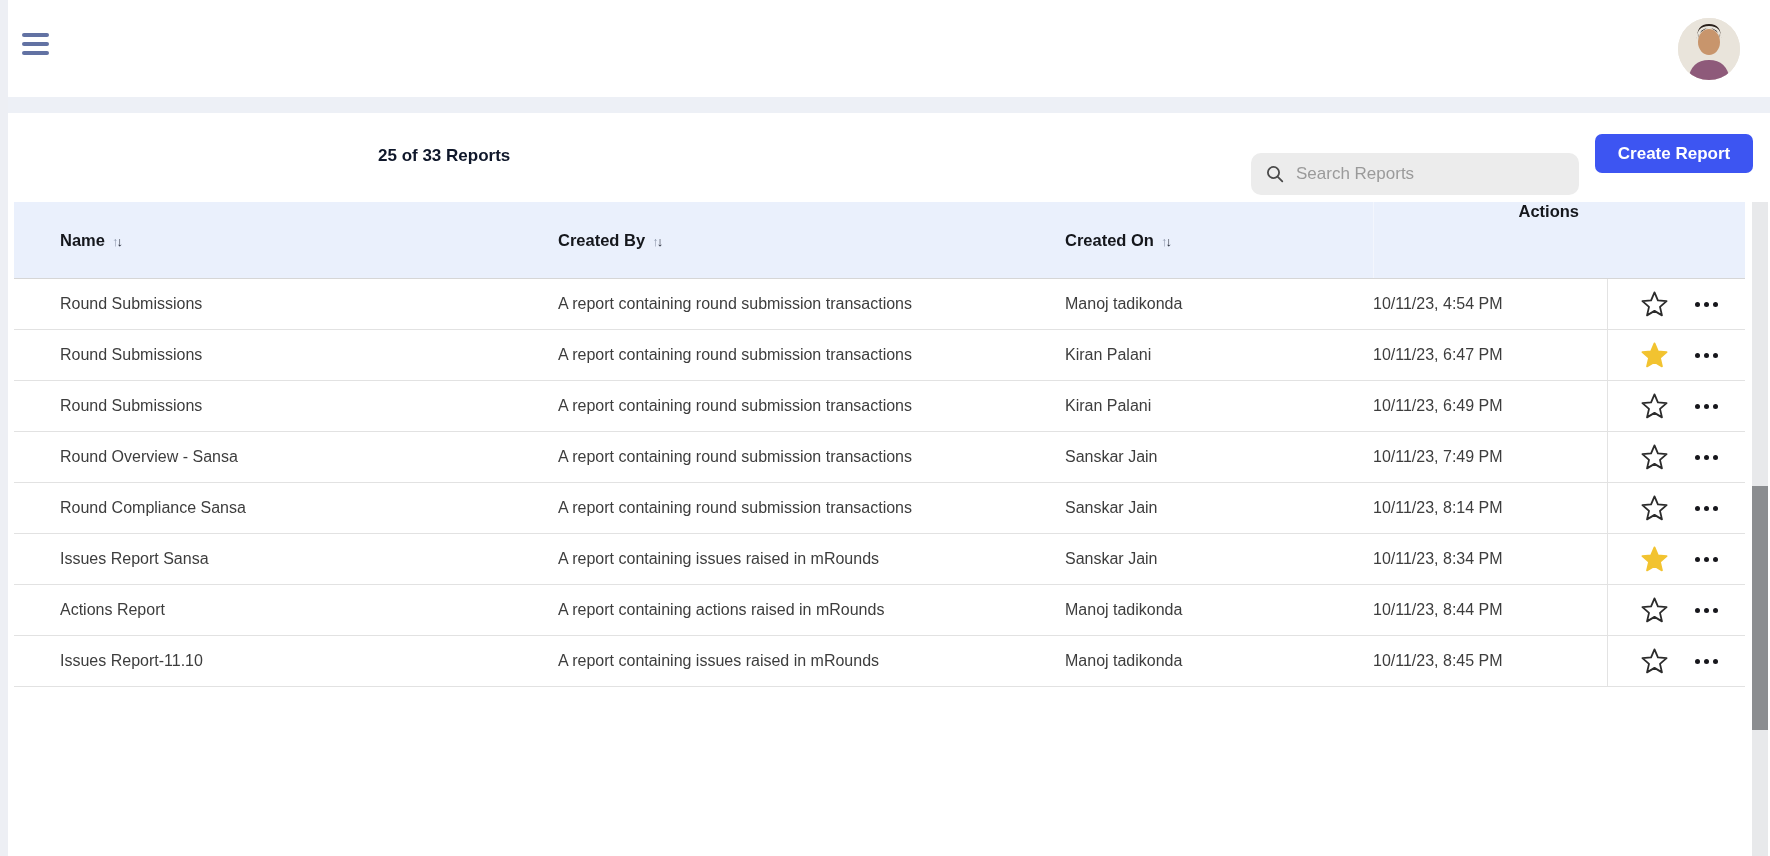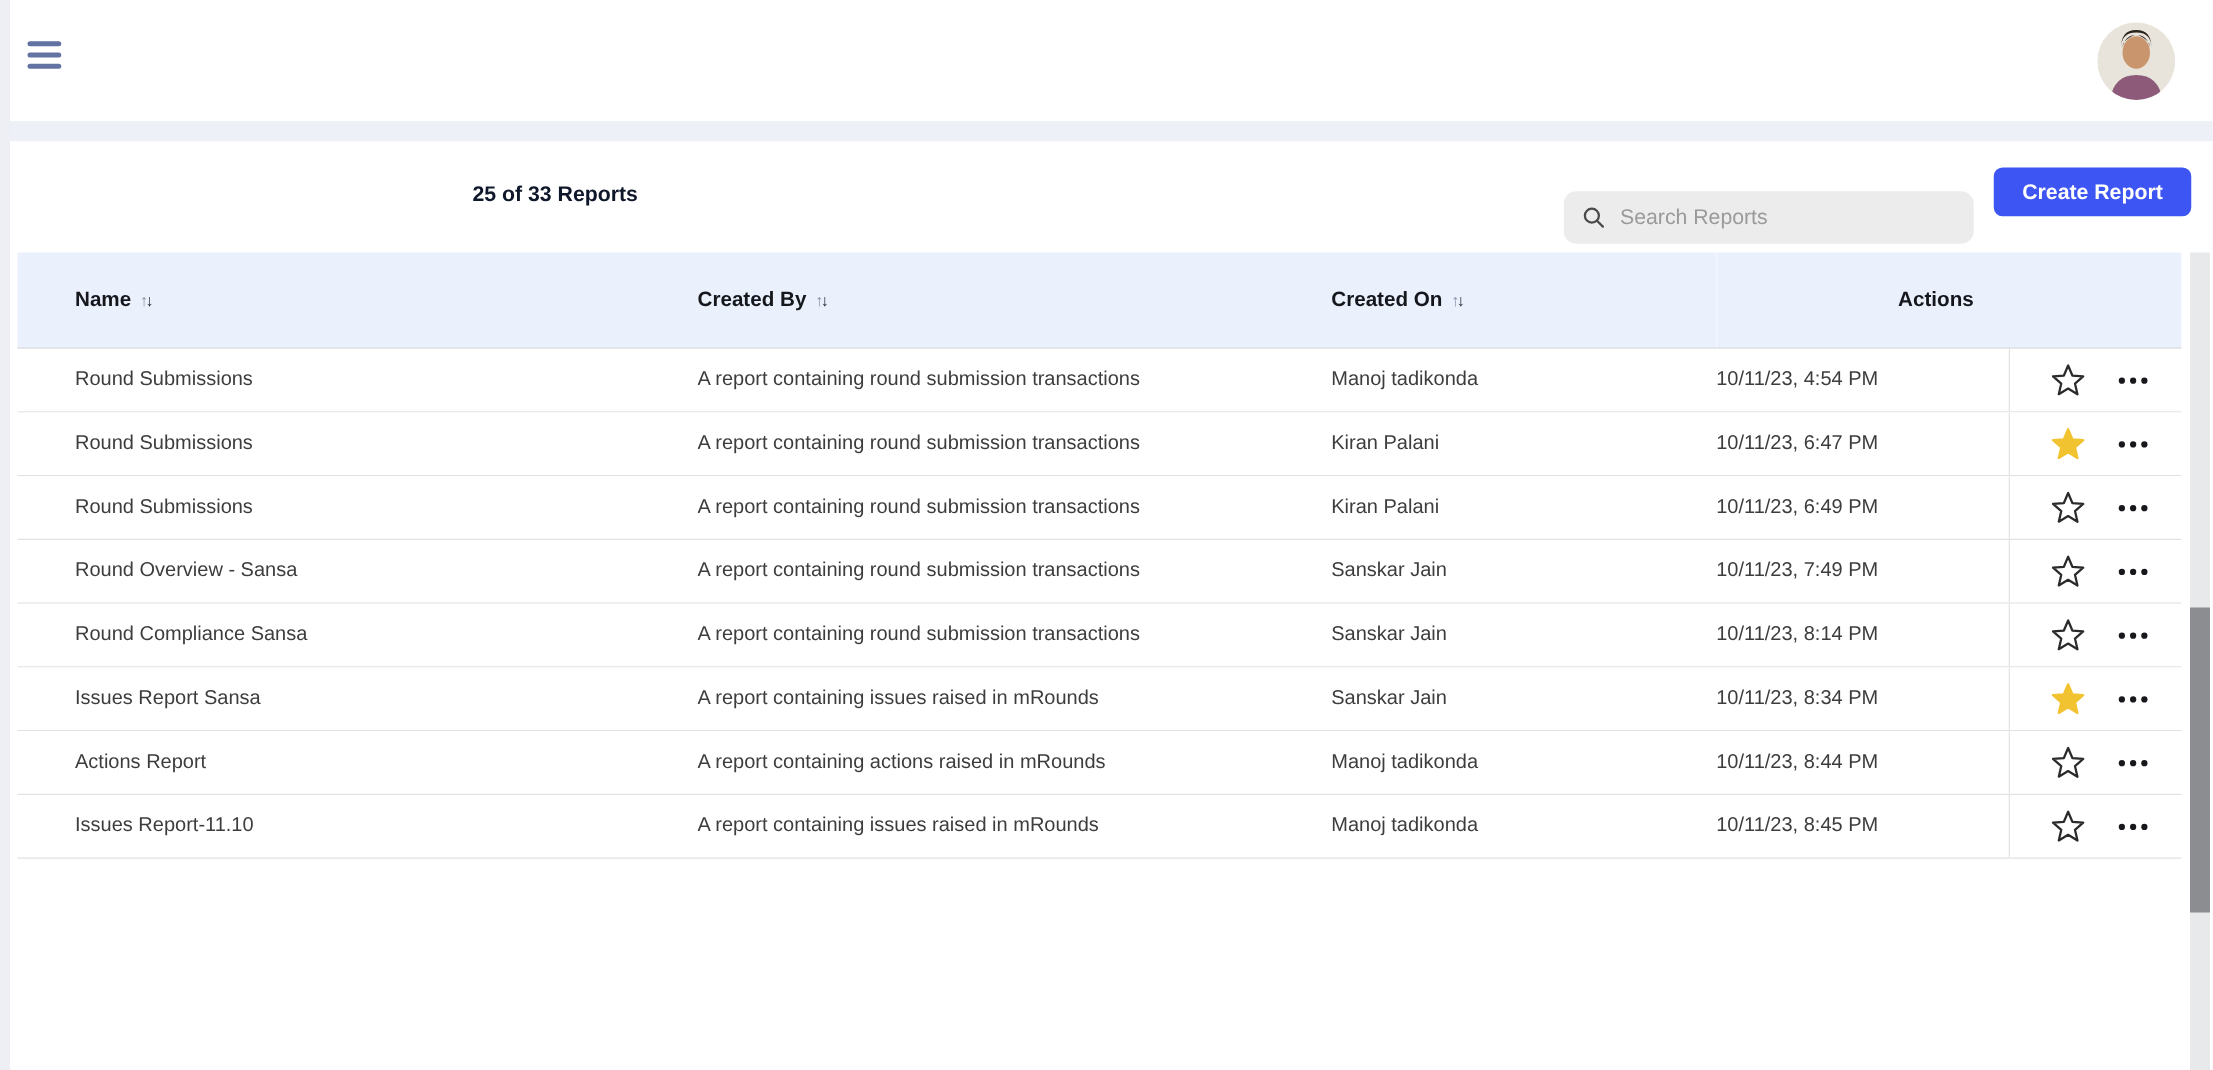--- a/index.html
+++ b/index.html
@@ -47,21 +47,21 @@
             color:#ffffff; border:none; border-radius:7px; font-family:inherit; font-size:17px;
             font-weight:700; cursor:pointer; }
 
   
   .table { position:absolute; left:6px; top:89px; width:1731px; }
   .thead, .row { display:grid; grid-template-columns:498px 507px 308px 234px 144px;
                  padding-left:46px; align-items:center; }
   .thead { height:77px; background:#eaf0fc; border-bottom:1px solid #d6d6d6; }
   .hcell { font-size:16.5px; font-weight:700; color:#15171c; cursor:pointer; }
   .hcell.actions-h { cursor:default; text-align:right; padding-right:28px; height:100%;
-                     display:flex; align-items:center; justify-content:flex-end;
+                     display:flex; justify-content:flex-end;
                      border-left:1px solid #f3f6fd; }
   .sort { margin-left:7px; font-size:13px; letter-spacing:-2px; font-weight:400; }
   .sort .up { font-style:normal; color:#8a93a8; }
   .sort .down { font-style:normal; color:#1d2230; }
   .row { height:51px; border-bottom:1px solid #e2e2e2; background:#fff; }
   .cell { font-size:16px; color:#3d3d3d; white-space:nowrap; overflow:hidden; text-overflow:ellipsis;
           padding-right:14px; }
   .cell.actions { height:100%; display:flex; align-items:center; justify-content:center; gap:20px;
                   border-left:1px solid #e3e3e3; padding-right:0; }
   .star-btn { width:34px; height:34px; border:none; background:transparent; cursor:pointer;

